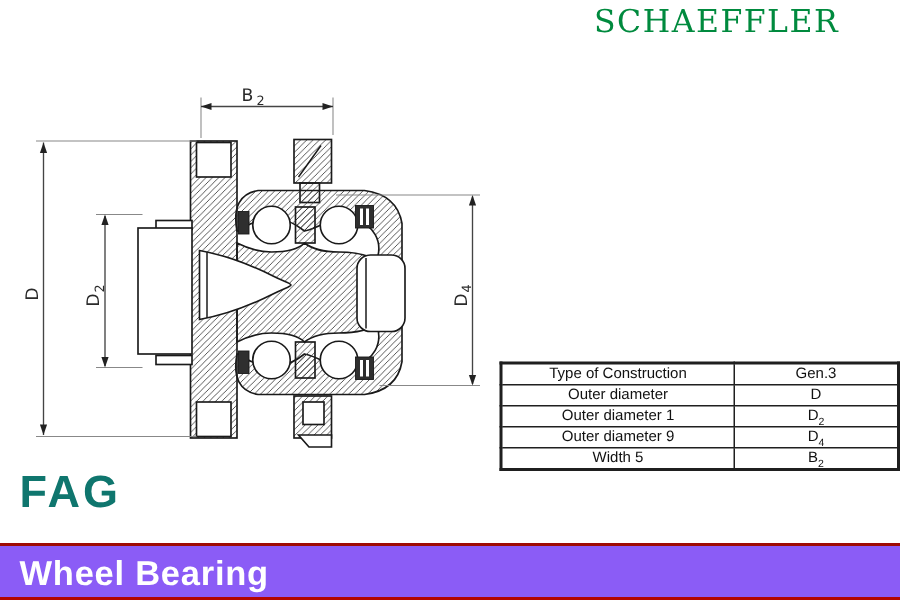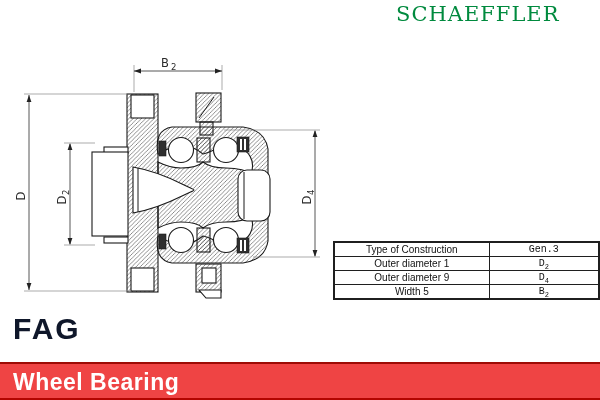--- a/index.html
+++ b/index.html
@@ -27,30 +27,30 @@
     position:absolute;left:333px;top:241px;
     border-collapse:collapse;table-layout:fixed;background:#fff;
     border:2px solid #1f1f1f;
   }
   .spec-table td{
     border:1px solid #1f1f1f;height:13px;padding:0 18px;
     font-size:10px;line-height:13px;text-align:center;color:#111;
     overflow:hidden;white-space:nowrap;
   }
   .spec-table td.lbl{width:131px;}
-  .spec-table td.val{width:94px;font-family:Liberation Mono, monospace;}
+  .spec-table td.val{width:94px;}
   .spec-table sub{font-size:7px;line-height:0;}
   .fag{
     position:absolute;left:13px;top:312px;
-    color:#0f172a;font-weight:bold;font-size:30px;letter-spacing:2px;
+    color:#0f766e;font-weight:bold;font-size:30px;letter-spacing:2px;
     font-family:"Liberation Sans",sans-serif;white-space:nowrap;
   }
   .banner{
     position:absolute;left:0;top:362px;width:600px;height:38px;
-    background:#ef4444;border-top:2px solid #9E0B05;box-sizing:border-box;
+    background:#8b5cf6;border-top:2px solid #9E0B05;box-sizing:border-box;
     box-shadow:inset 0 -2px 0 #b30500;
     display:flex;align-items:center;
   }
   .banner span{
     color:#ffffff;font-size:23px;font-weight:bold;
     padding-left:13px;letter-spacing:0.5px;white-space:nowrap;
   }
 </style>
 </head>
 <body>
@@ -175,20 +175,24 @@
   </g>
 </svg>
 
 <table class="spec-table">
   <tbody>
     <tr>
       <td class="lbl">Type of Construction</td>
       <td class="val"><span>Gen.3</span><sub></sub></td>
     </tr>
     <tr>
+      <td class="lbl">Outer diameter</td>
+      <td class="val"><span>D</span><sub></sub></td>
+    </tr>
+    <tr>
       <td class="lbl">Outer diameter 1</td>
       <td class="val"><span>D</span><sub>2</sub></td>
     </tr>
     <tr>
       <td class="lbl">Outer diameter 9</td>
       <td class="val"><span>D</span><sub>4</sub></td>
     </tr>
     <tr>
       <td class="lbl">Width 5</td>
       <td class="val"><span>B</span><sub>2</sub></td>

